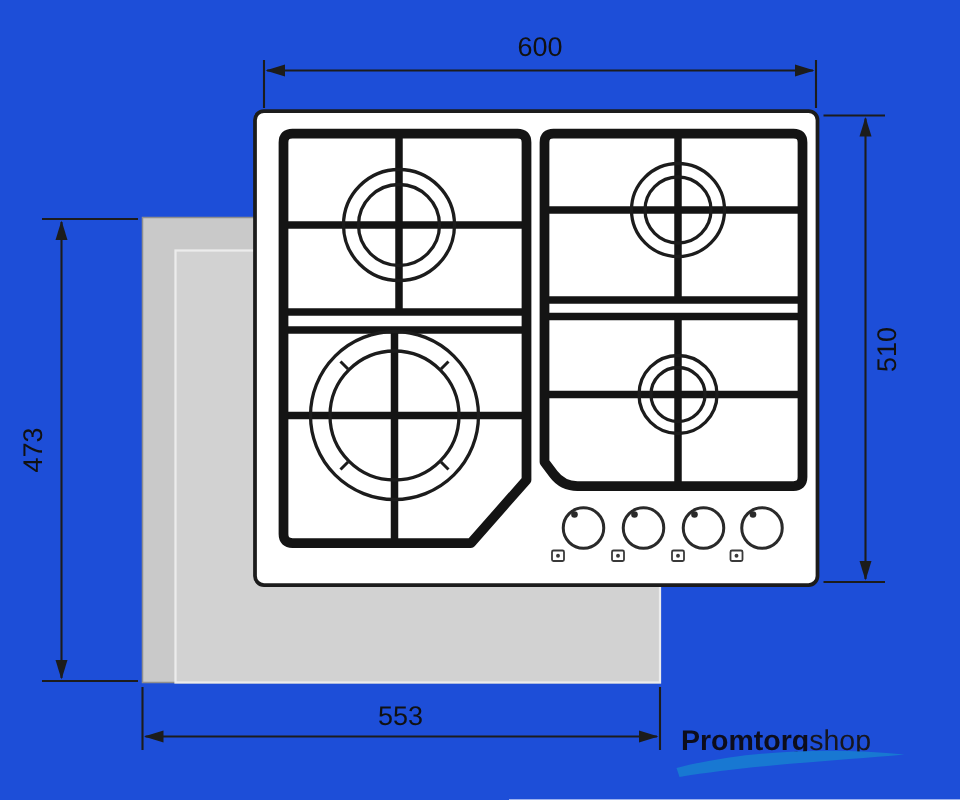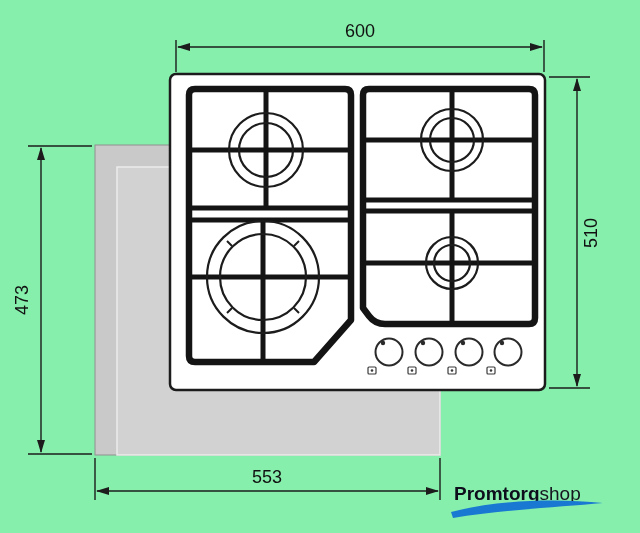--- a/index.html
+++ b/index.html
@@ -4,21 +4,21 @@
 <style>
   html, body {
     margin: 0;
     padding: 0;
     background: #ffffff;
     width: 640px;
     height: 533px;
     overflow: hidden;
     font-family: "Liberation Sans", sans-serif;
   }
-  .stage { position: relative; width: 640px; height: 533px; background: #86efac; }
+  .stage { position: relative; width: 640px; height: 533px; background: #1d4ed8; }
   svg { display: block; }
 
   
   .outline     { fill: #ffffff; stroke: #1c1c1c; stroke-width: 2.5; }
   .grate       { fill: none; stroke: #141414; stroke-width: 6.5; stroke-linejoin: round; }
   .grate-bar   { stroke: #141414; stroke-width: 5; stroke-linecap: butt; }
   .burner-ring { fill: none; stroke: #1c1c1c; stroke-width: 2.2; }
   .tick        { stroke: #1c1c1c; stroke-width: 2; }
   .knob        { fill: #ffffff; stroke: #2a2a2a; stroke-width: 2; }
   .knob-dot    { fill: #2a2a2a; }

